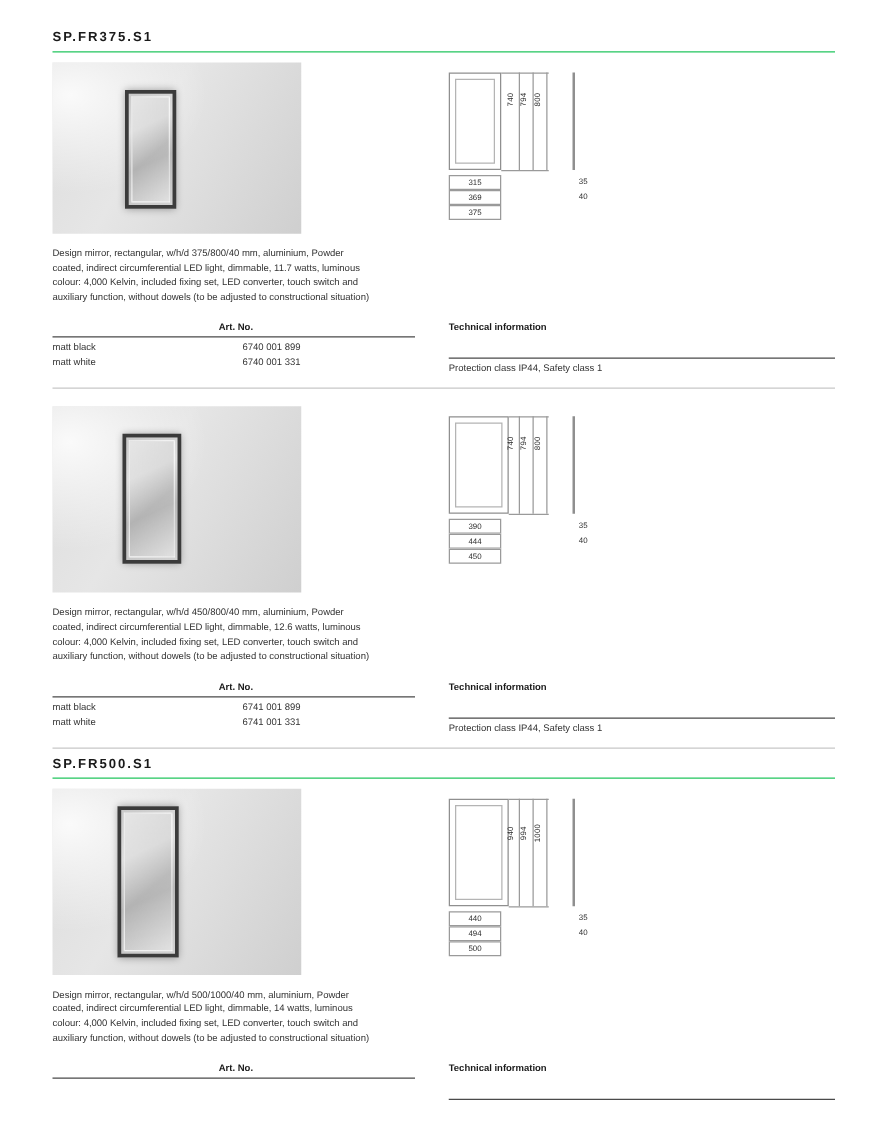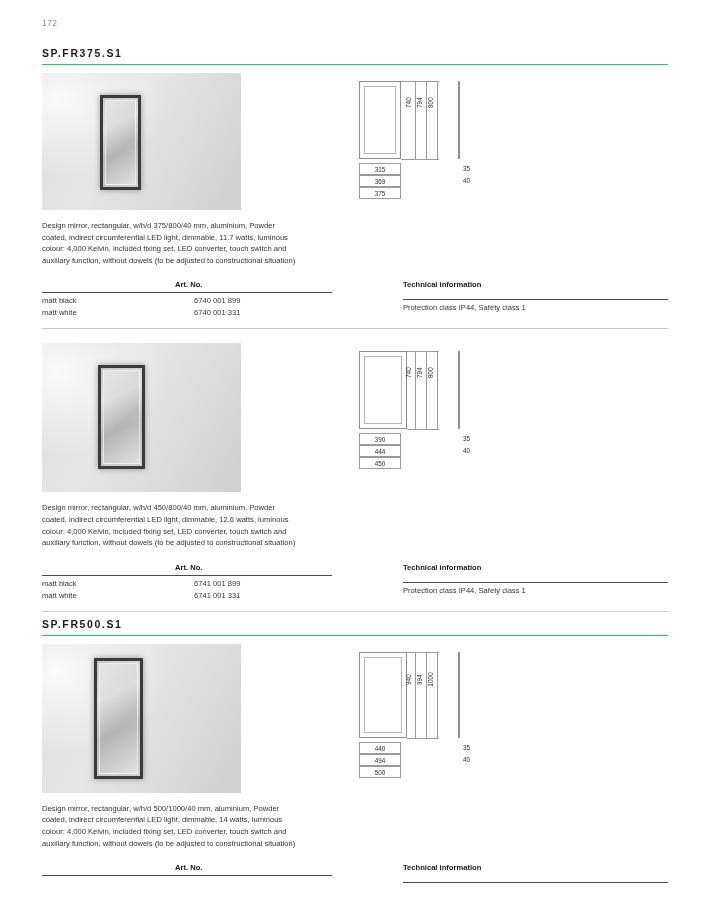--- a/index.html
+++ b/index.html
@@ -154,21 +154,20 @@
   }
   .tick {
     position: absolute;
     border-top: 1px solid #9a9a9a;
   }
 
   
   .tbl-row {
     display: flex;
     padding-top: 14px;
-    gap: 44px;
   }
   .tbl-left { width: 290px; }
   .tbl-right { flex: 1; padding-left: 27px; }
   .thead {
     display: flex;
     font-size: 7.6px;
     font-weight: bold;
     border-bottom: 1px solid #4a4a4a;
     padding-bottom: 3px;
   }
@@ -179,38 +178,37 @@
     font-size: 7.6px;
     color: #333;
     padding-top: 3px;
   }
   .trow .c1 { width: 152px; }
   .trow .c2 { flex: 1; }
   .tech-head {
     font-size: 7.6px;
     font-weight: bold;
     border-bottom: 1px solid #4a4a4a;
-    padding-bottom: 10px;
+    padding-bottom: 20px;
   }
   .tech-body {
     font-size: 7.6px;
     color: #333;
     padding-top: 3px;
   }
   .section-rule {
     border-bottom: 1px solid #c8c8c8;
     margin-top: 11px;
   }
 </style>
 </head>
 <body>
 
 <div class="page">
 
-  <div class="page-number">172</div>
 
 
   <div class="product">
     <div class="sku">SP.FR375.S1</div>
 
     <div class="body-row">
       <div class="left-col">
         <div class="photo">
           <div class="photo-glow"></div>
           <div class="mirror m1">

